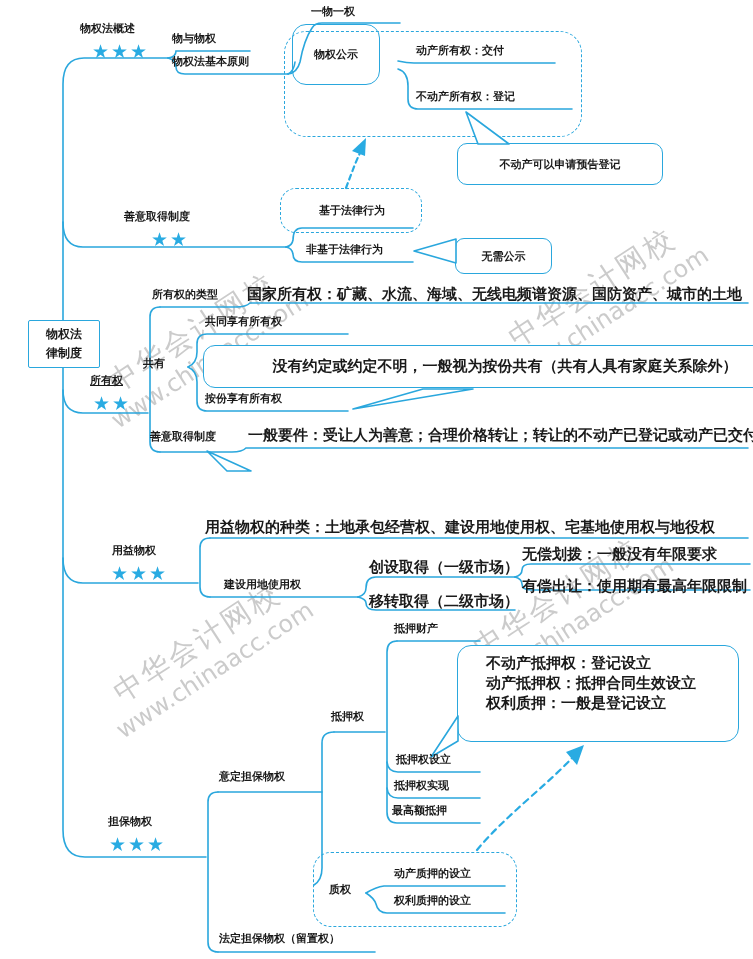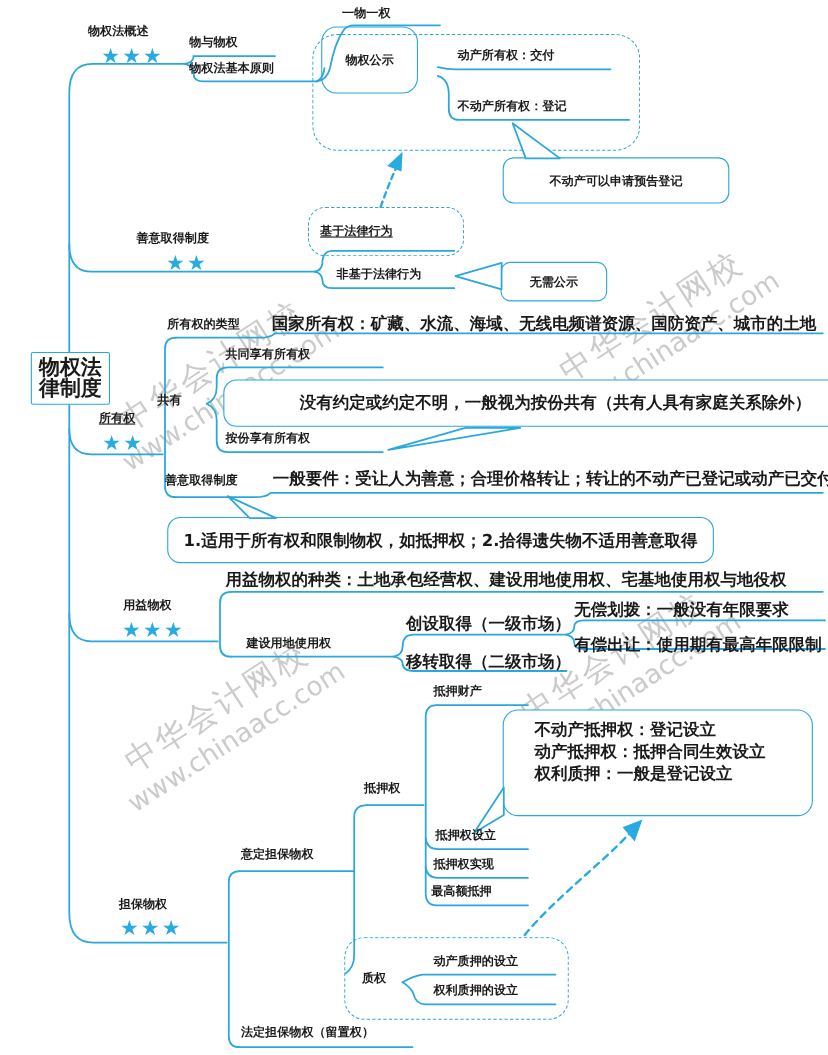--- a/index.html
+++ b/index.html
@@ -106,34 +106,29 @@
   <div class="bx" style="left:455px;top:238px;width:97px;height:36px;border-radius:9px;">
     <div class="ctr">
         <span class="lbl" style="position:static;">无需公示</span>
       </div>
   </div>
   <div class="bx" style="left:203px;top:345px;width:604px;height:43px;border-radius:12px;">
     <div class="ctr">
         <span class="lbl sm" style="position:static;">没有约定或约定不明，一般视为按份共有（共有人具有家庭关系除外）</span>
       </div>
   </div>
-  <div class="bx" style="left:152px;top:470px;width:497px;height:42px;border-radius:12px;">
-    <div class="ctr">
-        <span class="lbl sm" style="position:static;">1.适用于所有权和限制物权，如抵押权；2.拾得遗失物不适用善意取得</span>
-      </div>
-  </div>
   <div class="bx" style="left:457px;top:645px;width:282px;height:97px;border-radius:14px;padding:7px 0 0 28px;">
     <div class="lbl sm" style="position:static;line-height:20px;">不动产抵押权：登记设立</div>
     <div class="lbl sm" style="position:static;line-height:20px;">动产抵押权：抵押合同生效设立</div>
     <div class="lbl sm" style="position:static;line-height:20px;">权利质押：一般是登记设立</div>
   </div>
   <div class="bx clear dash" style="left:313px;top:852px;width:204px;height:75px;border-radius:18px;"></div>
   <div class="bx" style="left:28px;top:320px;width:72px;height:48px;border-radius:2px;">
     <div class="ctr">
-        <span class="lbl pre" style="position:static;font-size:19px;line-height:19px;">物权法
+        <span class="lbl pre" style="position:static;font-size:12px;line-height:19px;">物权法
 律制度</span>
       </div>
   </div>
 
   <svg id="overlay" width="753" height="959">
     <g fill="#fff" stroke="#2aa7dd" stroke-width="1.6" stroke-linejoin="round">
       <polygon points="466,112 509,144 478,144"></polygon>
       <polygon points="414,251 456,239 456,263"></polygon>
       <polygon points="353,409 423,389 473,389"></polygon>
       <polygon points="207,451 227,471 251,471"></polygon>
@@ -149,21 +144,21 @@
     </g>
   </svg>
 
   <div class="lbl" style="left:80px;top:21px;">物权法概述</div>
   <div class="stars" style="left:92px;top:40px;">★★★</div>
   <div class="lbl" style="left:172px;top:31px;">物与物权</div>
   <div class="lbl" style="left:172px;top:54px;">物权法基本原则</div>
   <div class="lbl" style="left:311px;top:4px;">一物一权</div>
   <div class="lbl" style="left:416px;top:43px;">动产所有权：交付</div>
   <div class="lbl" style="left:416px;top:89px;">不动产所有权：登记</div>
-  <div class="lbl" style="left:291px;top:203px;text-decoration:underline;">基于法律行为</div>
+  <div class="lbl" style="left:319px;top:203px;">基于法律行为</div>
   <div class="lbl" style="left:124px;top:209px;">善意取得制度</div>
   <div class="stars" style="left:151px;top:228px;">★★</div>
   <div class="lbl" style="left:306px;top:242px;">非基于法律行为</div>
   <div class="lbl" style="left:152px;top:287px;">所有权的类型</div>
   <div class="lbl sm" style="left:247px;top:285px;">国家所有权：矿藏、水流、海域、无线电频谱资源、国防资产、城市的土地</div>
   <div class="lbl" style="left:205px;top:314px;">共同享有所有权</div>
   <div class="lbl" style="left:143px;top:356px;">共有</div>
   <div class="lbl" style="left:205px;top:391px;">按份享有所有权</div>
   <div class="lbl" style="left:90px;top:373px;text-decoration:underline;">所有权</div>
   <div class="stars" style="left:93px;top:392px;">★★</div>

